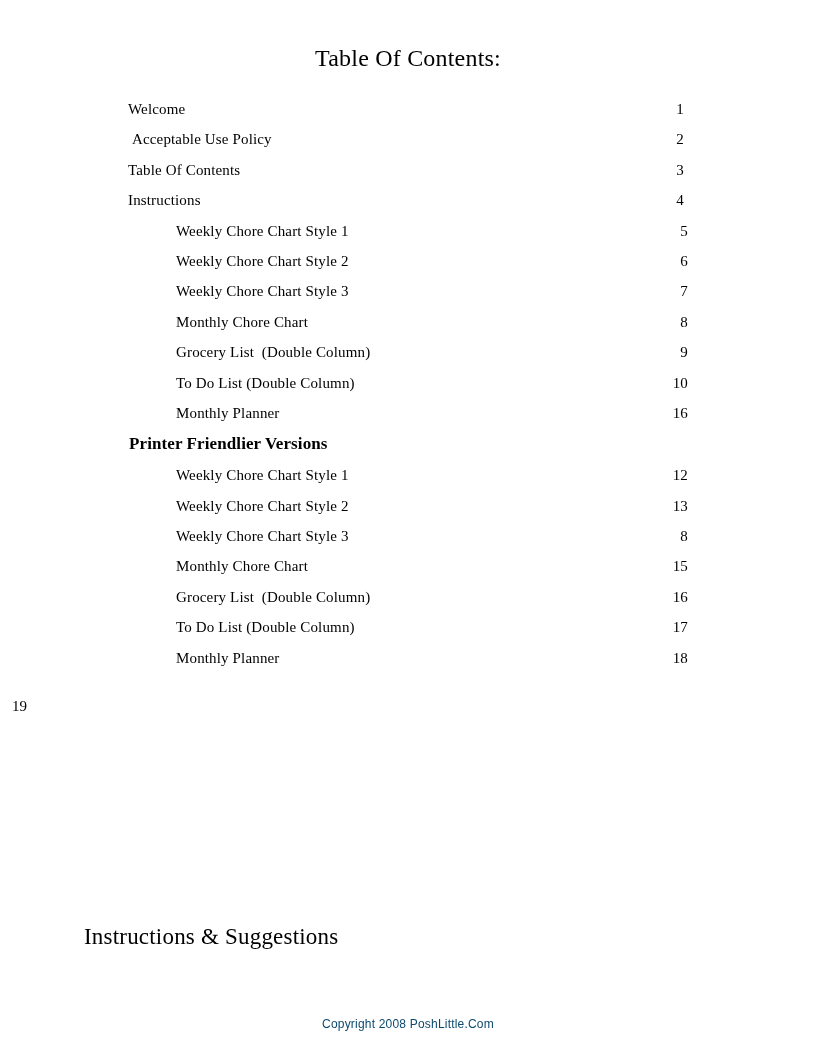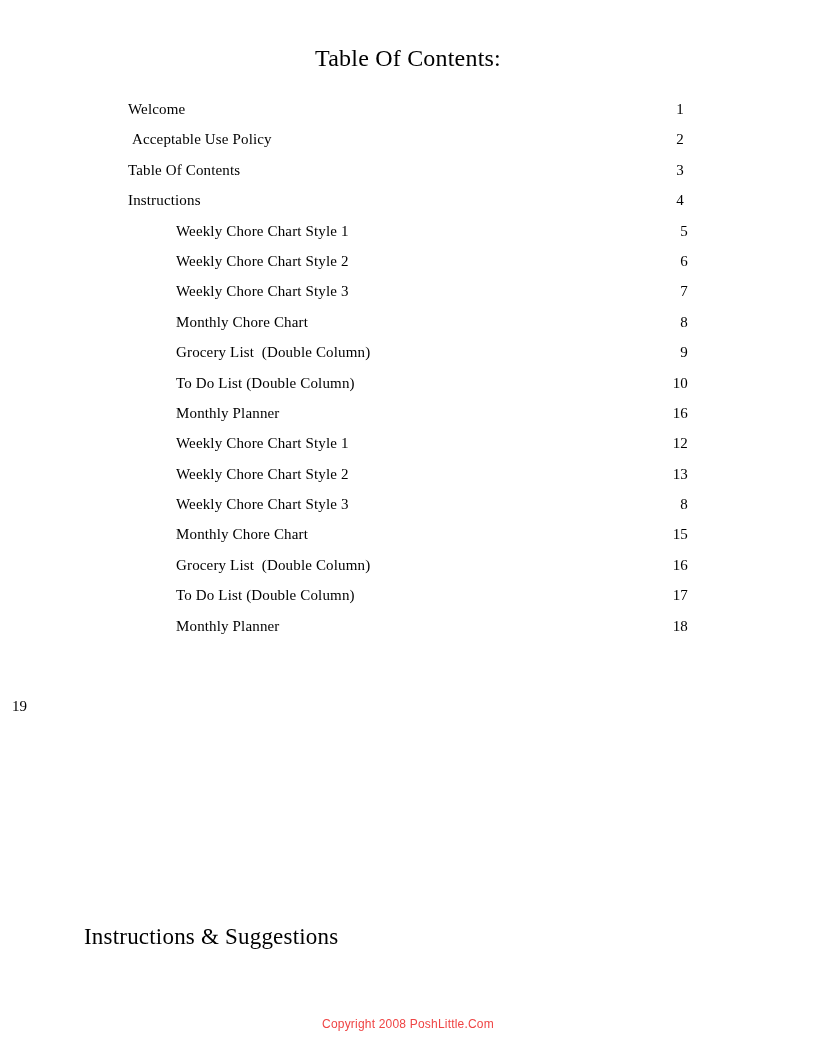--- a/index.html
+++ b/index.html
@@ -109,21 +109,21 @@
   
   .footer {
     position: absolute;
     left: 0;
     top: 1016px;
     width: 816px;
     text-align: center;
     font-family: "Liberation Sans", "DejaVu Sans", sans-serif;
     font-size: 12px;
     line-height: 16px;
-    color: #ef4444;
+    color: #0c4a6e;
     letter-spacing: 0.2px;
   }
 </style>
 </head>
 <body>
 
 <div class="page">
 
   <div class="doc-title">Table Of Contents:</div>
 
@@ -133,20 +133,21 @@
         <div class="toc-row lvl-0 nudge"><span class="label">Acceptable Use Policy</span><span class="page-num">2</span></div>
         <div class="toc-row lvl-0"><span class="label">Table Of Contents</span><span class="page-num">3</span></div>
         <div class="toc-row lvl-0"><span class="label">Instructions</span><span class="page-num">4</span></div>
         <div class="toc-row lvl-1"><span class="label">Weekly Chore Chart Style 1</span><span class="page-num">5</span></div>
         <div class="toc-row lvl-1"><span class="label">Weekly Chore Chart Style 2</span><span class="page-num">6</span></div>
         <div class="toc-row lvl-1"><span class="label">Weekly Chore Chart Style 3</span><span class="page-num">7</span></div>
         <div class="toc-row lvl-1"><span class="label">Monthly Chore Chart</span><span class="page-num">8</span></div>
         <div class="toc-row lvl-1"><span class="label">Grocery List  (Double Column)</span><span class="page-num">9</span></div>
         <div class="toc-row lvl-1"><span class="label">To Do List (Double Column)</span><span class="page-num">10</span></div>
         <div class="toc-row lvl-1"><span class="label">Monthly Planner</span><span class="page-num">16</span></div>
+        <div class="section-heading">Printer Friendlier Versions</div>
         <div class="toc-row lvl-1"><span class="label">Weekly Chore Chart Style 1</span><span class="page-num">12</span></div>
         <div class="toc-row lvl-1"><span class="label">Weekly Chore Chart Style 2</span><span class="page-num">13</span></div>
         <div class="toc-row lvl-1"><span class="label">Weekly Chore Chart Style 3</span><span class="page-num">8</span></div>
         <div class="toc-row lvl-1"><span class="label">Monthly Chore Chart</span><span class="page-num">15</span></div>
         <div class="toc-row lvl-1"><span class="label">Grocery List  (Double Column)</span><span class="page-num">16</span></div>
         <div class="toc-row lvl-1"><span class="label">To Do List (Double Column)</span><span class="page-num">17</span></div>
         <div class="toc-row lvl-1"><span class="label">Monthly Planner</span><span class="page-num">18</span></div>
       </div>
   </div>
 

